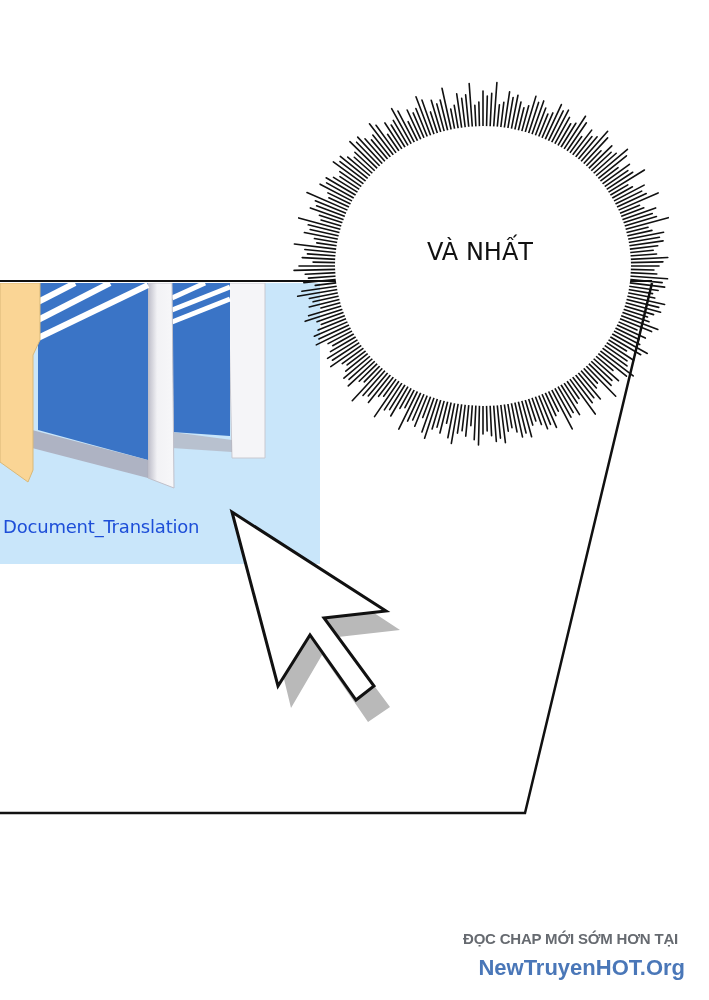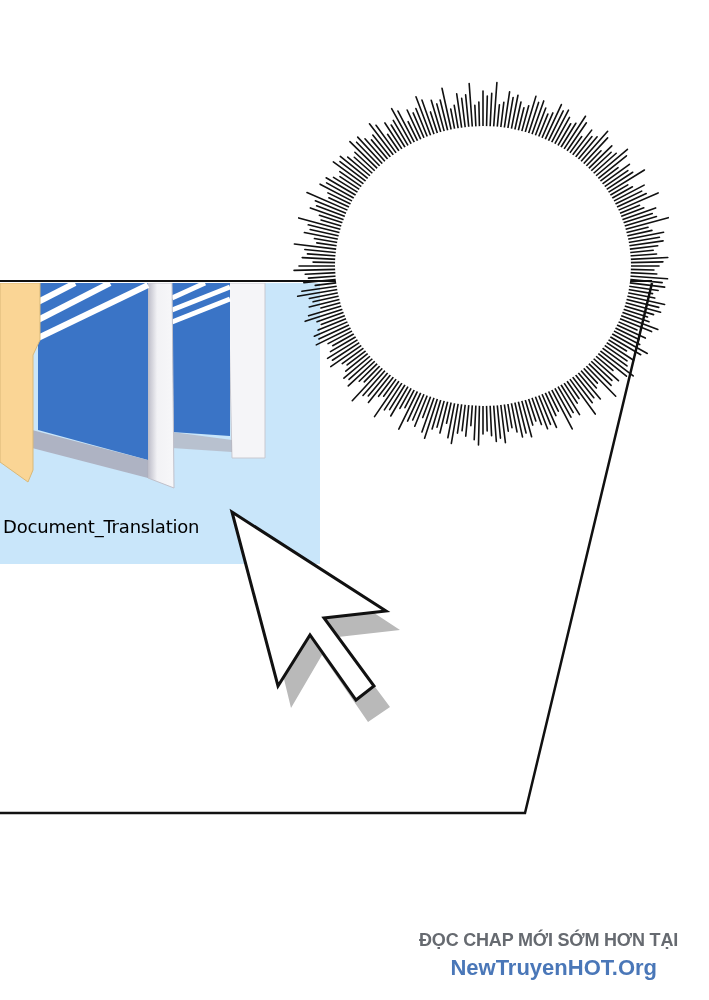--- a/index.html
+++ b/index.html
@@ -8,35 +8,35 @@
     background: #ffffff;
     font-family: "Liberation Sans", sans-serif;
   }
   .layer { position: absolute; left: 0; top: 0; }
   .selection {
     position: absolute; left: 0; top: 283px; width: 320px; height: 281px;
     background: #c9e6fa;
   }
   .file-label {
     position: absolute; left: 3px; top: 516px;
-    font-family: "DejaVu Sans", sans-serif; font-size: 18px; color: #000000;
+    font-family: "DejaVu Sans", sans-serif; font-size: 18px; color: #1d4ed8;
     letter-spacing: -0.2px;
   }
   .bubble-text {
     position: absolute; left: 400px; top: 232px; width: 160px;
     text-align: center; font-family: "DejaVu Sans", sans-serif;
     font-size: 24px; line-height: 40px; color: #111;
   }
   .promo-line1 {
     position: absolute; right: 31px; top: 930px;
     font-family: "Liberation Sans", sans-serif; font-weight: bold;
-    font-size: 18px; color: #666a70; letter-spacing: -0.2px;
+    font-size: 15px; color: #666a70; letter-spacing: -0.2px;
   }
   .promo-line2 {
-    position: absolute; right: 52px; top: 955px;
+    position: absolute; right: 24px; top: 955px;
     font-family: "Liberation Sans", sans-serif; font-weight: bold;
     font-size: 22px; color: #4a77b8;
   }
 </style>
 </head>
 <body>
 
 <div class="selection"></div>
 
 <svg class="layer" width="709" height="1000">
@@ -350,16 +350,17 @@
       <line x1="627.9354956183158" y1="249.36593812476534" x2="657.7167618412575" y2="245.74983771710563" stroke-width="1.6" stroke-linecap="round"></line>
       <line x1="628.3184186687768" y1="252.68107891379697" x2="653.2017095367179" y2="250.2682308909341" stroke-width="1.6" stroke-linecap="round"></line>
       <line x1="628.6164798549577" y1="256.00399757767684" x2="656.5429280463195" y2="253.97582317314752" stroke-width="1.6" stroke-linecap="round"></line>
       <line x1="628.8295051175197" y1="259.33275362548" x2="667.7839619639803" y2="257.4485318239852" stroke-width="1.6" stroke-linecap="round"></line>
       <line x1="628.9573700557082" y1="262.6654031574137" x2="662.9474425344347" y2="261.8438358193852" stroke-width="1.6" stroke-linecap="round"></line>
     </g>
   <ellipse cx="483" cy="266" rx="148" ry="140" fill="#ffffff"></ellipse>
 </svg>
 
 <div class="bubble-text">
+  <div>VÀ NHẤT</div>
 </div>
 
 <div class="promo-line1">ĐỌC CHAP MỚI SỚM HƠN TẠI</div>
 <div class="promo-line2">NewTruyenHOT.Org</div>
 
 </body></html>

